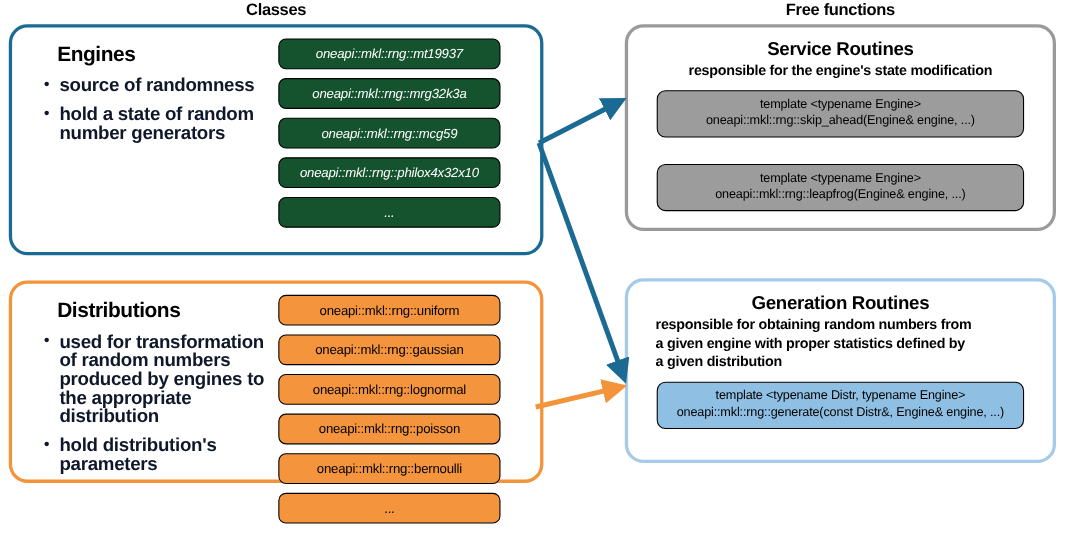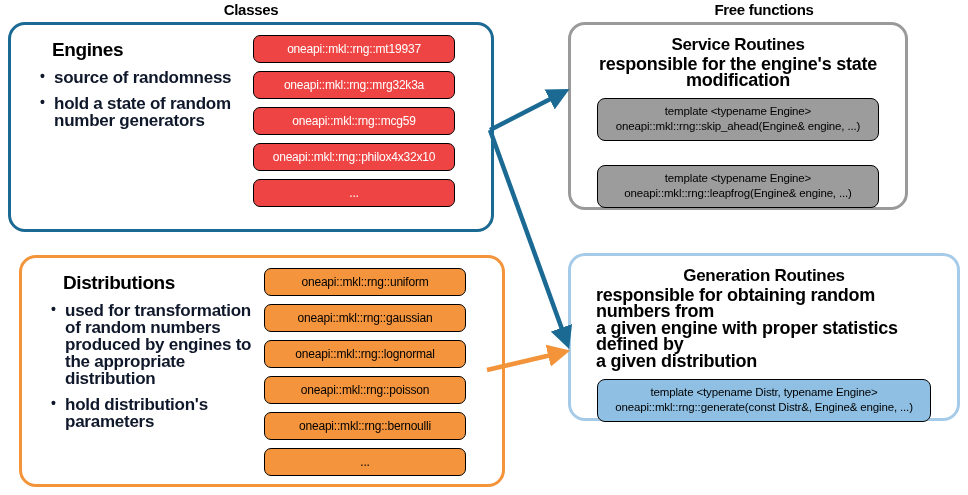--- a/index.html
+++ b/index.html
@@ -41,26 +41,25 @@
     position: absolute;
     box-sizing: border-box;
     border-radius: 17px;
     background: #ffffff;
   }
   #frame-engines {
     left: 8px; top: 22px; width: 486px; height: 210px;
     border: 3px solid #1B6A94;
   }
   #frame-distributions {
-    left: 8px; top: 255px; width: 486px; height: 232px;
+    left: 8px; top: 255px; width: 486px; height: 184px;
     border: 3px solid #F3943B;
-    margin-left: 11px;
   }
   #frame-service {
-    left: 568px; top: 22px; width: 340px; height: 188px;
+    left: 568px; top: 22px; width: 392px; height: 188px;
     border: 3px solid #9A9A9A;
   }
   #frame-generation {
     left: 568px; top: 253px; width: 392px; height: 168px;
     border: 3px solid #A6CBE8;
   }
 
   
   .desc-col {
     position: absolute;
@@ -112,41 +111,42 @@
     border-radius: 7px;
     text-align: center;
     font-size: 12px;
     letter-spacing: -0.2px;
     margin-bottom: 8px;
     border: 1.5px solid #000000;
     white-space: nowrap;
     overflow: hidden;
   }
   .pill.blue {
-    background: #ef4444;
+    background: #14532d;
     color: #ffffff;
+    font-style: italic;
   }
   .pill.orange {
     background: #F4943D;
     color: #000000;
   }
 
   
   .routine-title {
     margin: 0;
     padding-top: 10px;
     font-size: 17px;
     font-weight: bold;
     letter-spacing: -0.3px;
     text-align: center;
     color: #000;
   }
   .routine-sub {
     margin: 1px 0 0 0;
-    font-size: 18px;
+    font-size: 13px;
     line-height: 16px;
     font-weight: bold;
     letter-spacing: -0.25px;
     text-align: center;
     color: #000;
   }
   .routine-sub.left-align {
     text-align: left;
     padding-left: 25px;
     padding-right: 14px;

